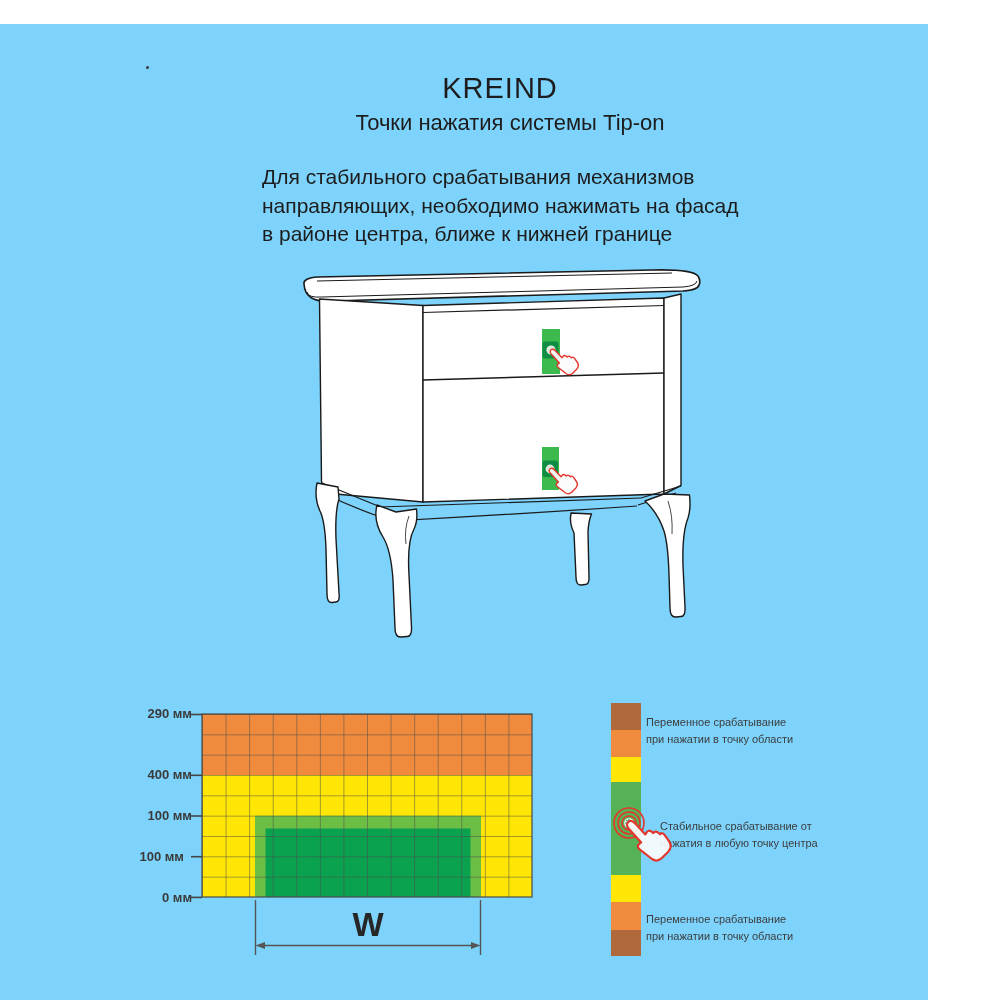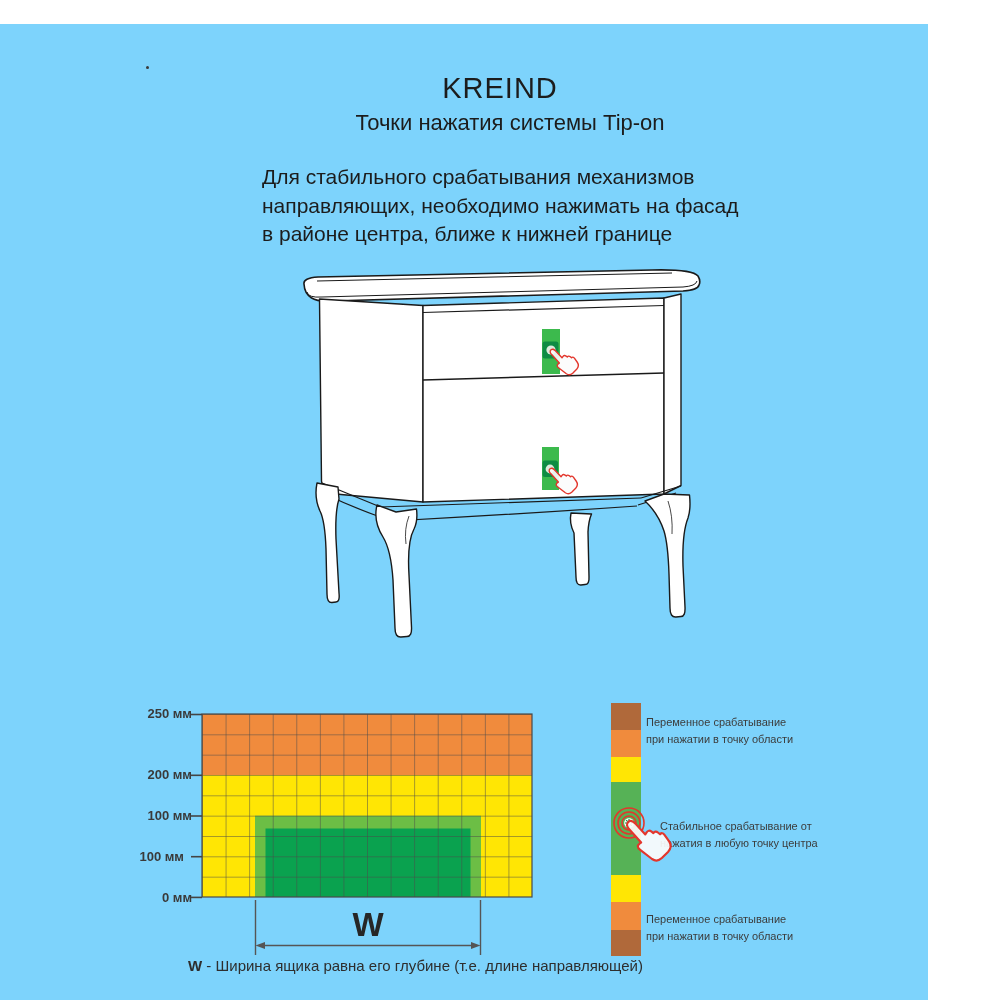--- a/index.html
+++ b/index.html
@@ -29,29 +29,28 @@
 <div id="page">
 
   <div id="stray-dot" class="abs"></div>
 
   <div id="brand" class="abs">KREIND</div>
   <div id="subtitle" class="abs">Точки нажатия системы Tip-on</div>
   <div id="description" class="abs">Для стабильного срабатывания механизмов
 направляющих, необходимо нажимать на фасад
 в районе центра, ближе к нижней границе</div>
 
-  <div class="abs ytick" style="left:140px;top:682px;">250 мм</div>
-  <div class="abs ytick" style="left:140px;top:743px;">200 мм</div>
+  <div class="abs ytick" style="left:140px;top:682px;">290 мм</div>
+  <div class="abs ytick" style="left:140px;top:743px;">400 мм</div>
   <div class="abs ytick" style="left:140px;top:784px;">100 мм</div>
   <div class="abs ytick" style="left:132px;top:825px;">100 мм</div>
   <div class="abs ytick" style="left:140px;top:866px;text-align:right;">0 мм</div>
 
   <div id="wlabel" class="abs">W</div>
 
-  <div id="caption" class="abs"><b>W</b><span> - Ширина ящика равна его глубине (т.е. длине направляющей)</span></div>
 
   <div id="legend-bar" class="abs">
     <div style="height: 27px; background-color: rgb(176, 105, 58);"></div>
     <div style="height: 27px; background-color: rgb(240, 139, 61);"></div>
     <div style="height: 25px; background-color: rgb(255, 230, 4);"></div>
     <div style="height: 93px; background-color: rgb(86, 178, 86);"></div>
     <div style="height: 27px; background-color: rgb(255, 230, 4);"></div>
     <div style="height: 28px; background-color: rgb(240, 139, 61);"></div>
     <div style="height: 26px; background-color: rgb(176, 105, 58);"></div>
   </div>

